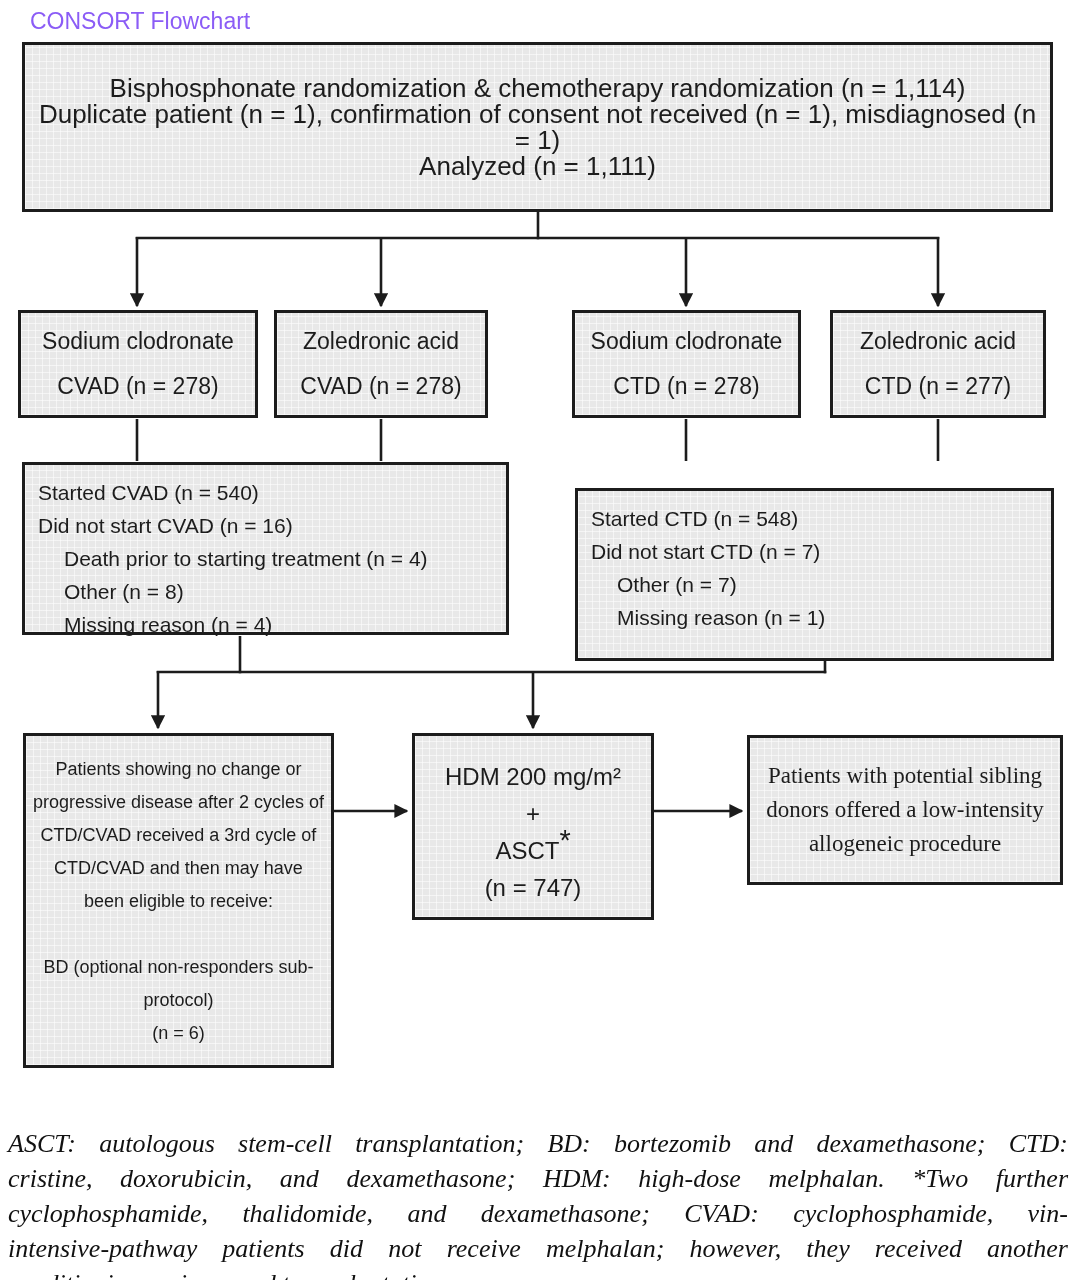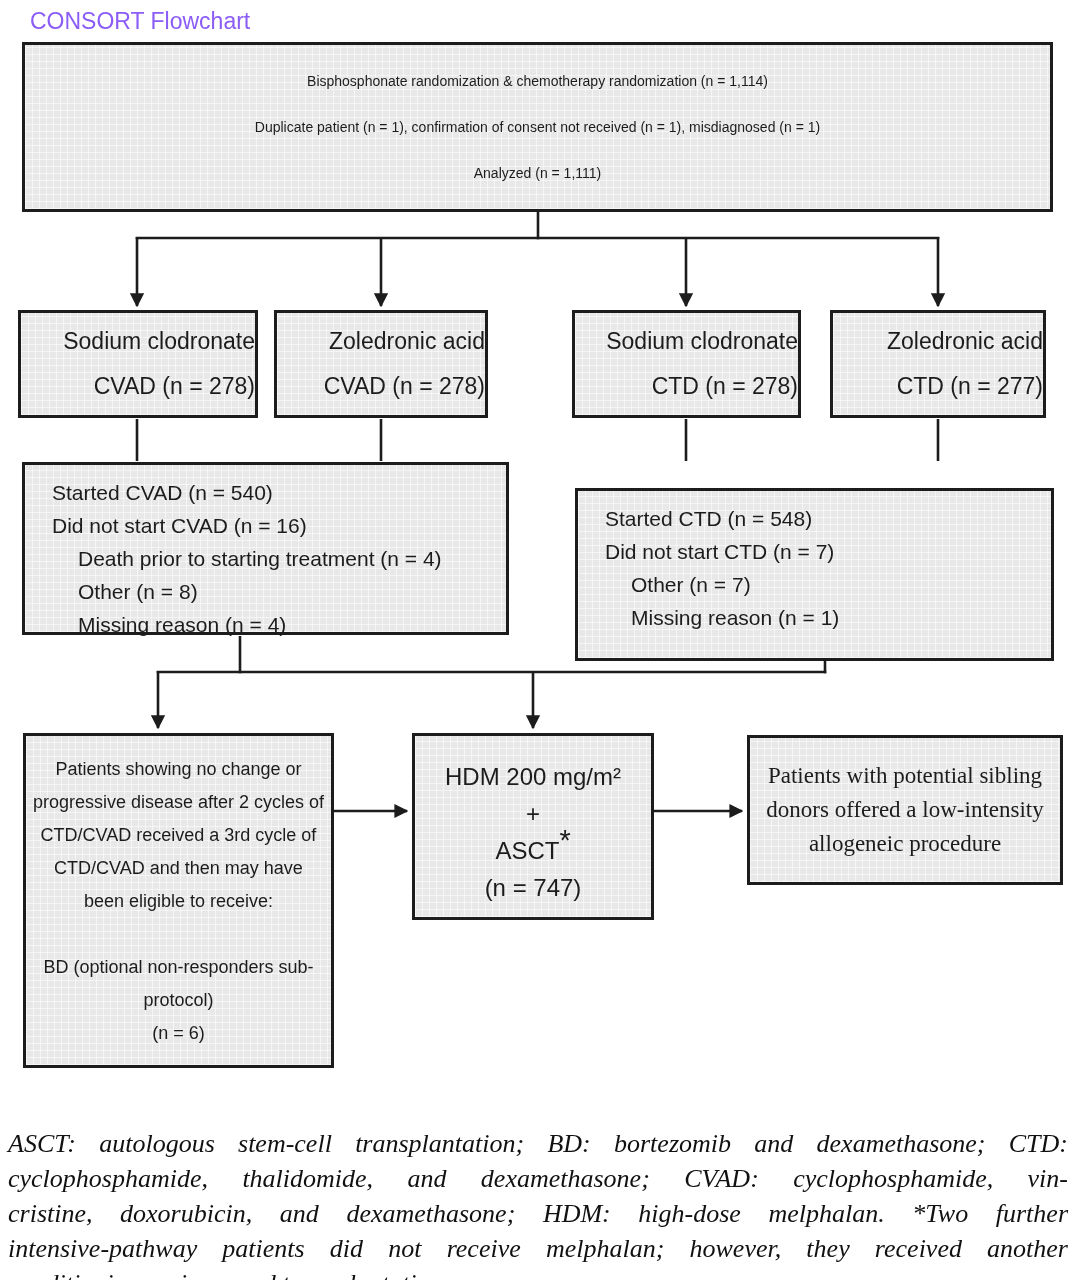--- a/index.html
+++ b/index.html
@@ -20,30 +20,30 @@
       repeating-linear-gradient(90deg, rgba(255,255,255,.55) 0 1px, rgba(0,0,0,0) 1px 7px);
     border:3px solid #1c1c1c;
   }
   #title{
     position:absolute;left:30px;top:8px;
     font-size:23px;line-height:26px;color:#8b5cf6;
   }
   
   #top-box{left:22px;top:42px;width:1031px;height:170px;
     display:flex;flex-direction:column;justify-content:center;align-items:center;
-    gap:20px;font-size:14px;line-height:26px;text-align:center;padding:2px 6px;}
+    font-size:26px;line-height:26px;text-align:center;padding:2px 6px;}
   
-  .arm{display:flex;flex-direction:column;justify-content:center;align-items:flex-end;
+  .arm{display:flex;flex-direction:column;justify-content:center;align-items:center;
     gap:18px;font-size:23px;line-height:27px;text-align:center;}
   #arm1{left:18px; top:310px;width:240px;height:108px;}
   #arm2{left:274px;top:310px;width:214px;height:108px;}
   #arm3{left:572px;top:310px;width:229px;height:108px;}
   #arm4{left:830px;top:310px;width:216px;height:108px;}
   
-  .started{font-size:21px;line-height:33px;padding:11px 8px 0 27px;text-align:left;}
+  .started{font-size:21px;line-height:33px;padding:11px 8px 0 13px;text-align:left;}
   #started-cvad{left:22px; top:462px;width:487px;height:173px;}
   #started-ctd {left:575px;top:488px;width:479px;height:173px;}
   .started .sub{padding-left:26px;}
   
   #third-cycle{left:23px;top:733px;width:311px;height:335px;
     font-size:18px;line-height:33px;text-align:center;padding:17px 6px 0 6px;}
   #third-cycle .para2{margin-top:33px;}
   #hdm{left:412px;top:733px;width:242px;height:187px;
     font-size:24px;line-height:37px;text-align:center;padding-top:22px;}
   #hdm .ast{font-size:1.2em;vertical-align:super;line-height:0;}
@@ -151,19 +151,19 @@
     <div><span>ASCT</span><span class="ast">*</span></div>
     <div>(n = 747)</div>
   </div>
 
   <div class="box" id="allo">
     <div>Patients with potential sibling donors offered a low-intensity allogeneic procedure</div>
   </div>
 
   <div id="footnote">
     <div class="jline">ASCT: autologous stem-cell transplantation; BD: bortezomib and dexamethasone; CTD:</div>
+    <div class="jline">cristine, doxorubicin, and dexamethasone; HDM: high-dose melphalan. *Two further</div>
     <div class="jline">cyclophosphamide, thalidomide, and dexamethasone; CVAD: cyclophosphamide, vin-</div>
-    <div class="jline">cristine, doxorubicin, and dexamethasone; HDM: high-dose melphalan. *Two further</div>
     <div class="jline">intensive-pathway patients did not receive melphalan; however, they received another</div>
     <div class="lastline">conditioning regimen and transplantation.</div>
   </div>
 
 </div>
 
 </body></html>

